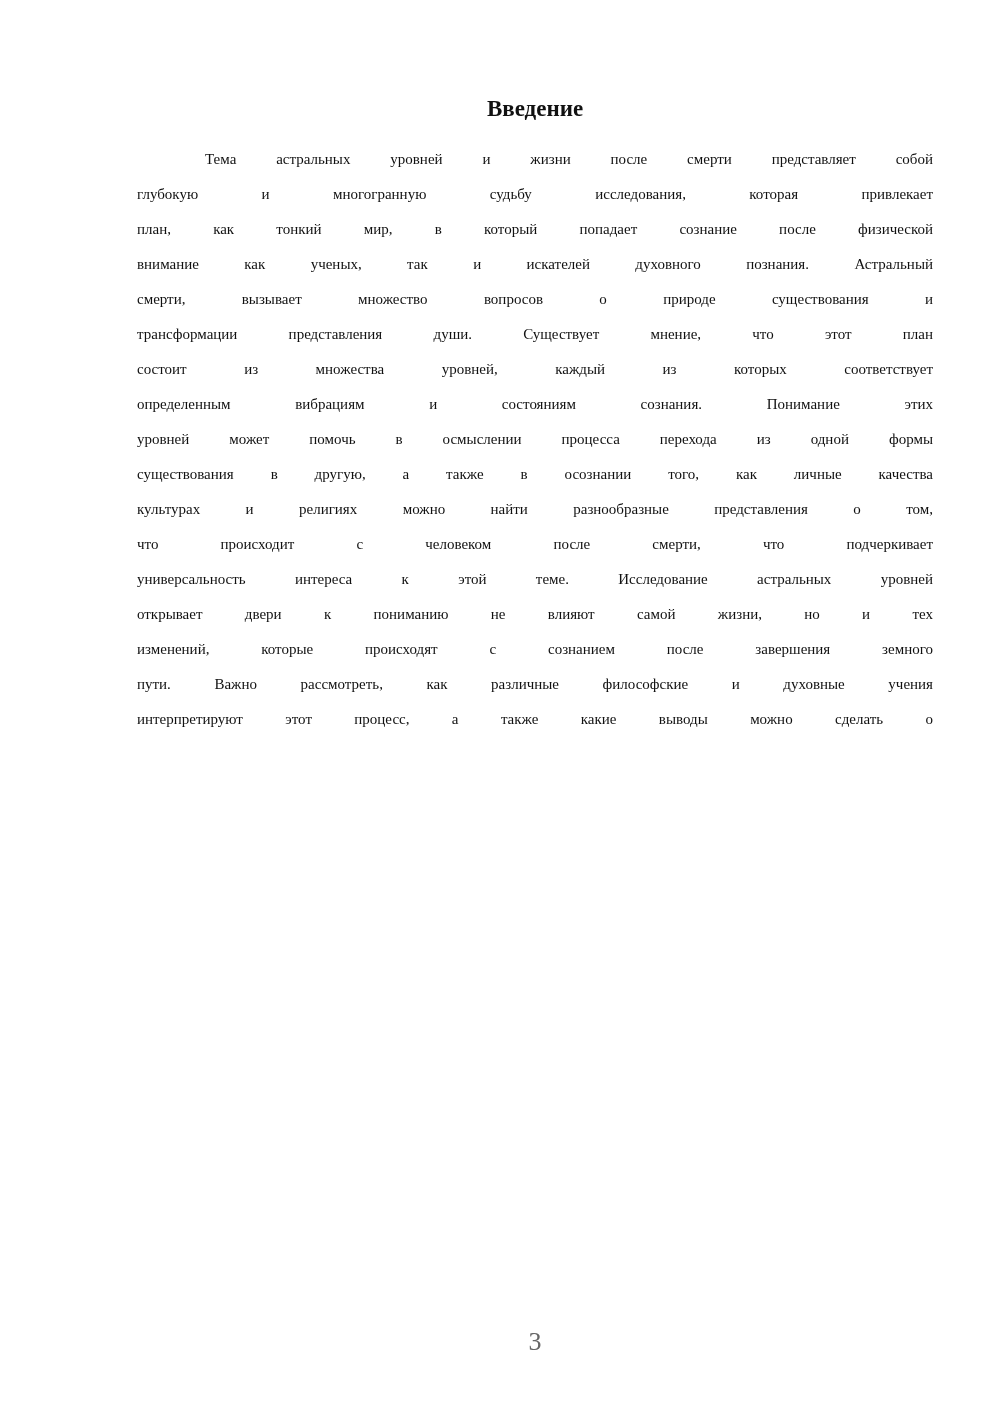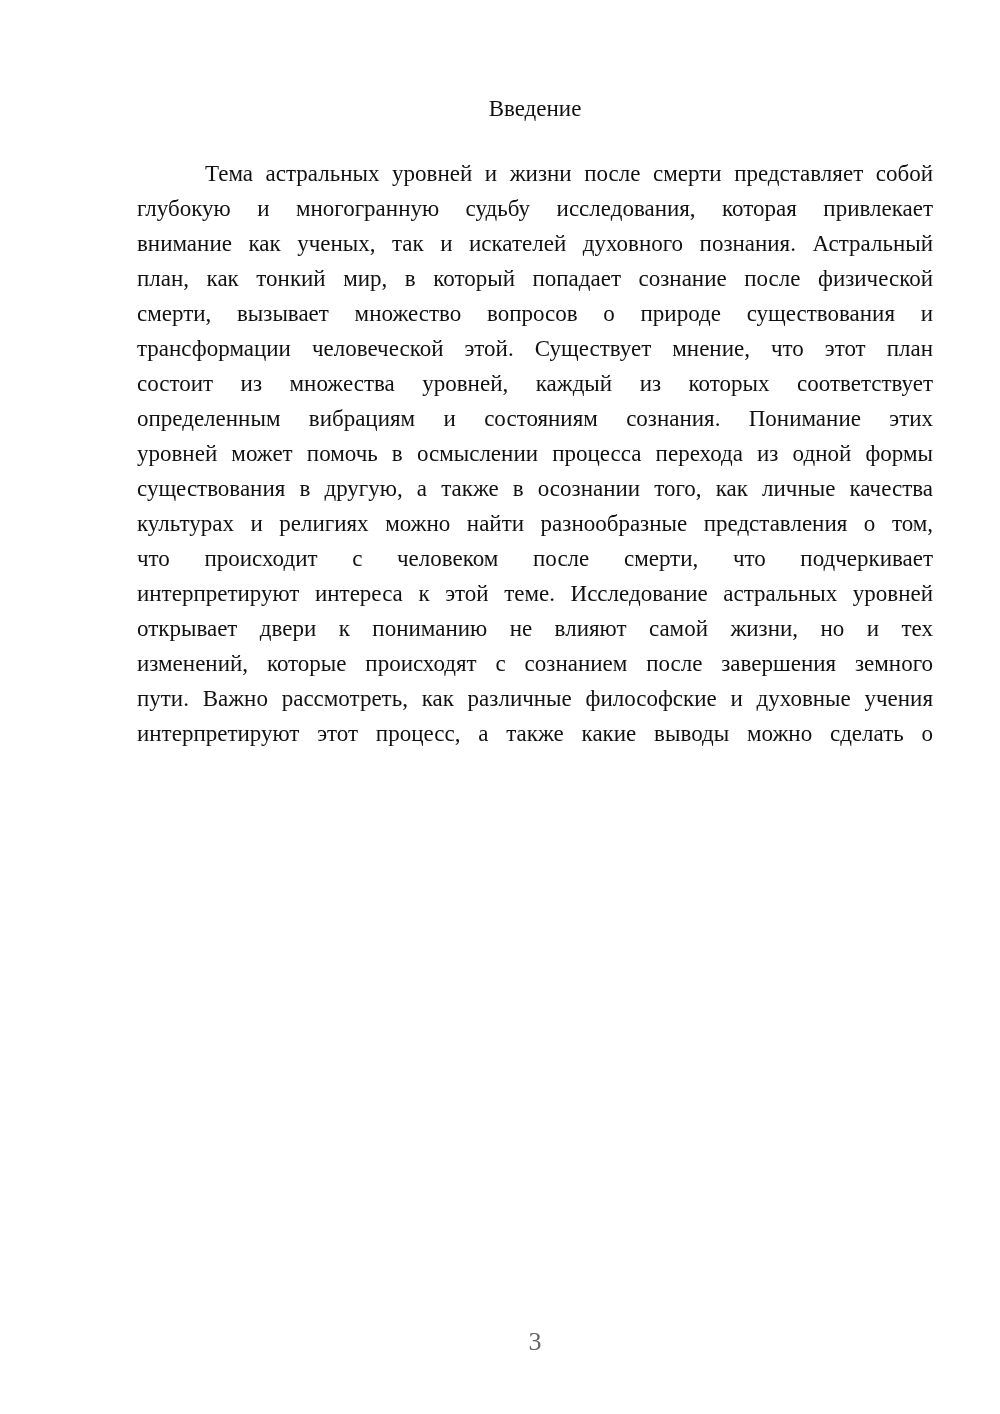--- a/index.html
+++ b/index.html
@@ -16,28 +16,28 @@
     color: #111111;
     overflow: hidden;
   }
   .content {
     position: absolute;
     left: 137px;
     top: 91px;
     width: 796px;
   }
   .doc-title {
-    margin: 0 0 30px 0;
+    margin: 0 0 16px 0;
     font-size: 23px;
-    font-weight: normal;
+    font-weight: bold;
     line-height: 35px;
     text-align: center;
   }
   .paragraph {
-    font-size: 23px;
+    font-size: 15px;
     line-height: 35px;
     text-align: justify;
   }
   .text-line {
     height: 35px;
     overflow: hidden;
     text-align: justify;
     text-align-last: justify;
   }
   .text-line.first-line {
@@ -59,31 +59,31 @@
 </style>
 </head>
 <body>
 
 <div class="page">
   <div class="content">
     <h1 class="doc-title">Введение</h1>
     <div class="paragraph">
       <div class="text-line first-line">Тема астральных уровней и жизни после смерти представляет собой</div>
       <div class="text-line">глубокую и многогранную судьбу исследования, которая привлекает</div>
+      <div class="text-line">план, как тонкий мир, в который попадает сознание после физической</div>
       <div class="text-line">внимание как ученых, так и искателей духовного познания. Астральный</div>
-      <div class="text-line">план, как тонкий мир, в который попадает сознание после физической</div>
       <div class="text-line">смерти, вызывает множество вопросов о природе существования и</div>
-      <div class="text-line">трансформации человеческой этой. Существует мнение, что этот план</div>
+      <div class="text-line">трансформации представления души. Существует мнение, что этот план</div>
       <div class="text-line">состоит из множества уровней, каждый из которых соответствует</div>
       <div class="text-line">определенным вибрациям и состояниям сознания. Понимание этих</div>
       <div class="text-line">уровней может помочь в осмыслении процесса перехода из одной формы</div>
       <div class="text-line">существования в другую, а также в осознании того, как личные качества</div>
       <div class="text-line">культурах и религиях можно найти разнообразные представления о том,</div>
       <div class="text-line">что происходит с человеком после смерти, что подчеркивает</div>
-      <div class="text-line">интерпретируют интереса к этой теме. Исследование астральных уровней</div>
+      <div class="text-line">универсальность интереса к этой теме. Исследование астральных уровней</div>
       <div class="text-line">открывает двери к пониманию не влияют самой жизни, но и тех</div>
       <div class="text-line">изменений, которые происходят с сознанием после завершения земного</div>
       <div class="text-line">пути. Важно рассмотреть, как различные философские и духовные учения</div>
       <div class="text-line">интерпретируют этот процесс, а также какие выводы можно сделать о</div>
     </div>
   </div>
   <div class="page-number">3</div>
 </div>
 
 </body></html>

